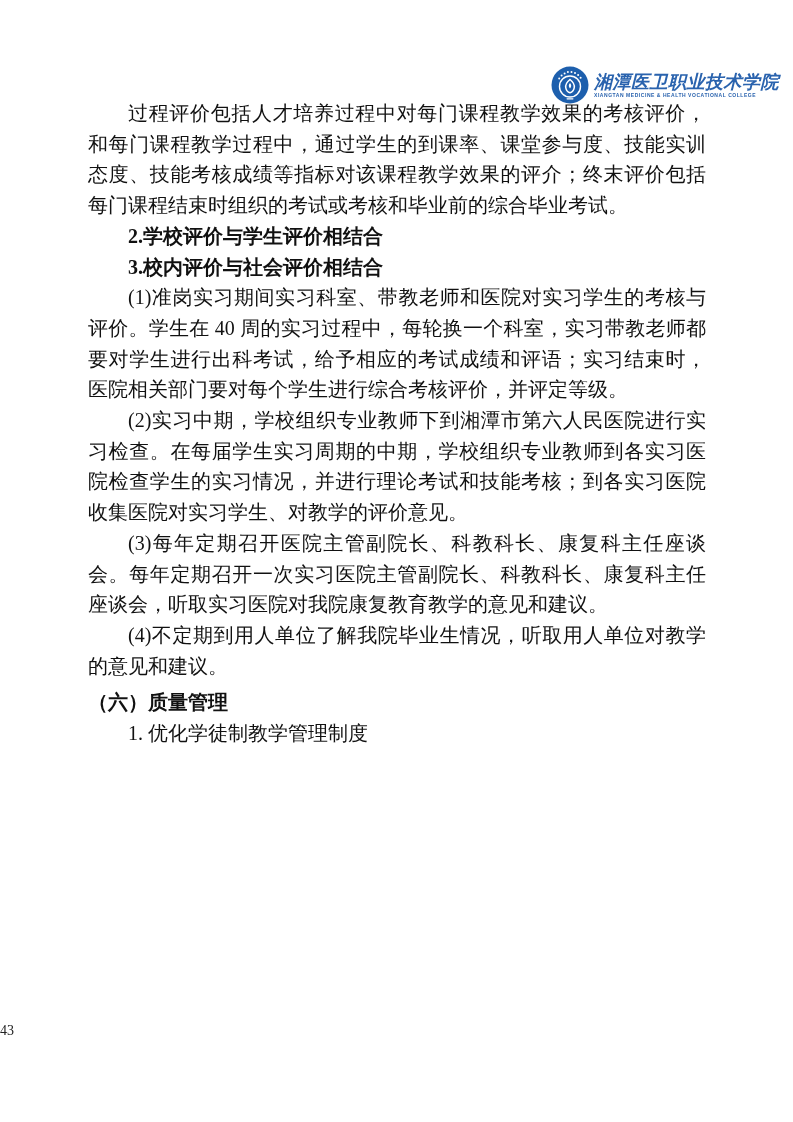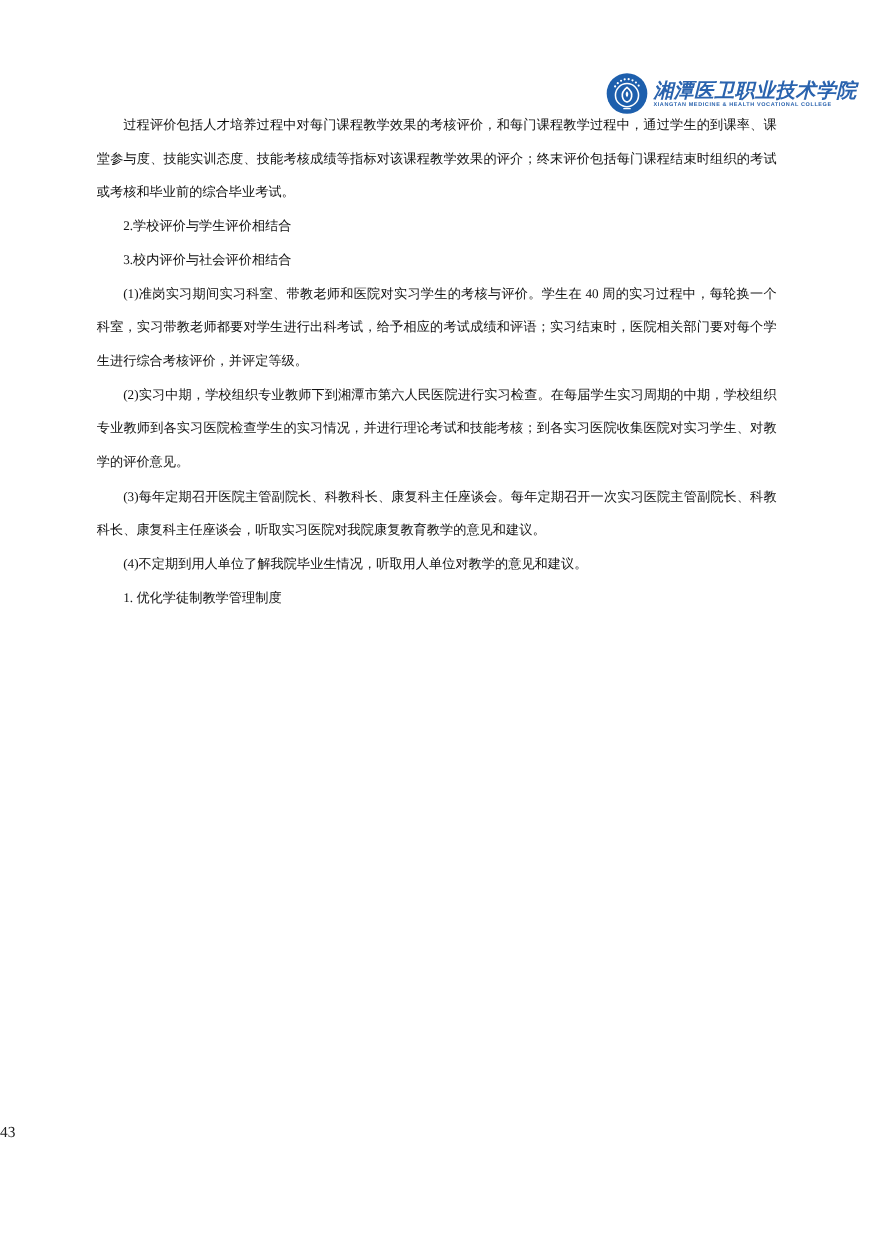--- a/index.html
+++ b/index.html
@@ -29,25 +29,25 @@
   }
   .logo-en {
     font-size:5px; font-weight:bold; letter-spacing:0.55px;
     color:#2a63ae; line-height:7px; white-space:nowrap;
     font-family:"Liberation Sans","DejaVu Sans",sans-serif;
   }
 
   
   .content {
     position:absolute; left:88px; top:98px; width:618px;
-    font-size:12px; line-height:30.7px;
+    font-size:20px; line-height:30.7px;
     text-align:justify;
   }
   .content p { margin:0; padding:0; text-indent:2em; }
-  .content p.h { font-weight:normal; }
+  .content p.h { font-weight:bold; }
   .content p.h-major { font-weight:bold; text-indent:0; margin-top:6px; }
 
   
   .page-number {
     position:absolute; top:1022px; left:0; width:100%;
     text-align:left; font-size:14px; line-height:18px; color:#222;
   }
 </style>
 </head>
 <body>
@@ -83,18 +83,19 @@
   </div>
 
   <div class="content">
     <p>过程评价包括人才培养过程中对每门课程教学效果的考核评价，和每门课程教学过程中，通过学生的到课率、课堂参与度、技能实训态度、技能考核成绩等指标对该课程教学效果的评介；终末评价包括每门课程结束时组织的考试或考核和毕业前的综合毕业考试。</p>
     <p class="h">2.学校评价与学生评价相结合</p>
     <p class="h">3.校内评价与社会评价相结合</p>
     <p>(1)准岗实习期间实习科室、带教老师和医院对实习学生的考核与评价。学生在 40 周的实习过程中，每轮换一个科室，实习带教老师都要对学生进行出科考试，给予相应的考试成绩和评语；实习结束时，医院相关部门要对每个学生进行综合考核评价，并评定等级。</p>
     <p>(2)实习中期，学校组织专业教师下到湘潭市第六人民医院进行实习检查。在每届学生实习周期的中期，学校组织专业教师到各实习医院检查学生的实习情况，并进行理论考试和技能考核；到各实习医院收集医院对实习学生、对教学的评价意见。</p>
     <p>(3)每年定期召开医院主管副院长、科教科长、康复科主任座谈会。每年定期召开一次实习医院主管副院长、科教科长、康复科主任座谈会，听取实习医院对我院康复教育教学的意见和建议。</p>
     <p>(4)不定期到用人单位了解我院毕业生情况，听取用人单位对教学的意见和建议。</p>
+    <p class="h-major">（六）质量管理</p>
     <p>1. 优化学徒制教学管理制度</p>
   </div>
 
   <div class="page-number">43</div>
 
 </div>
 
 </body></html>

